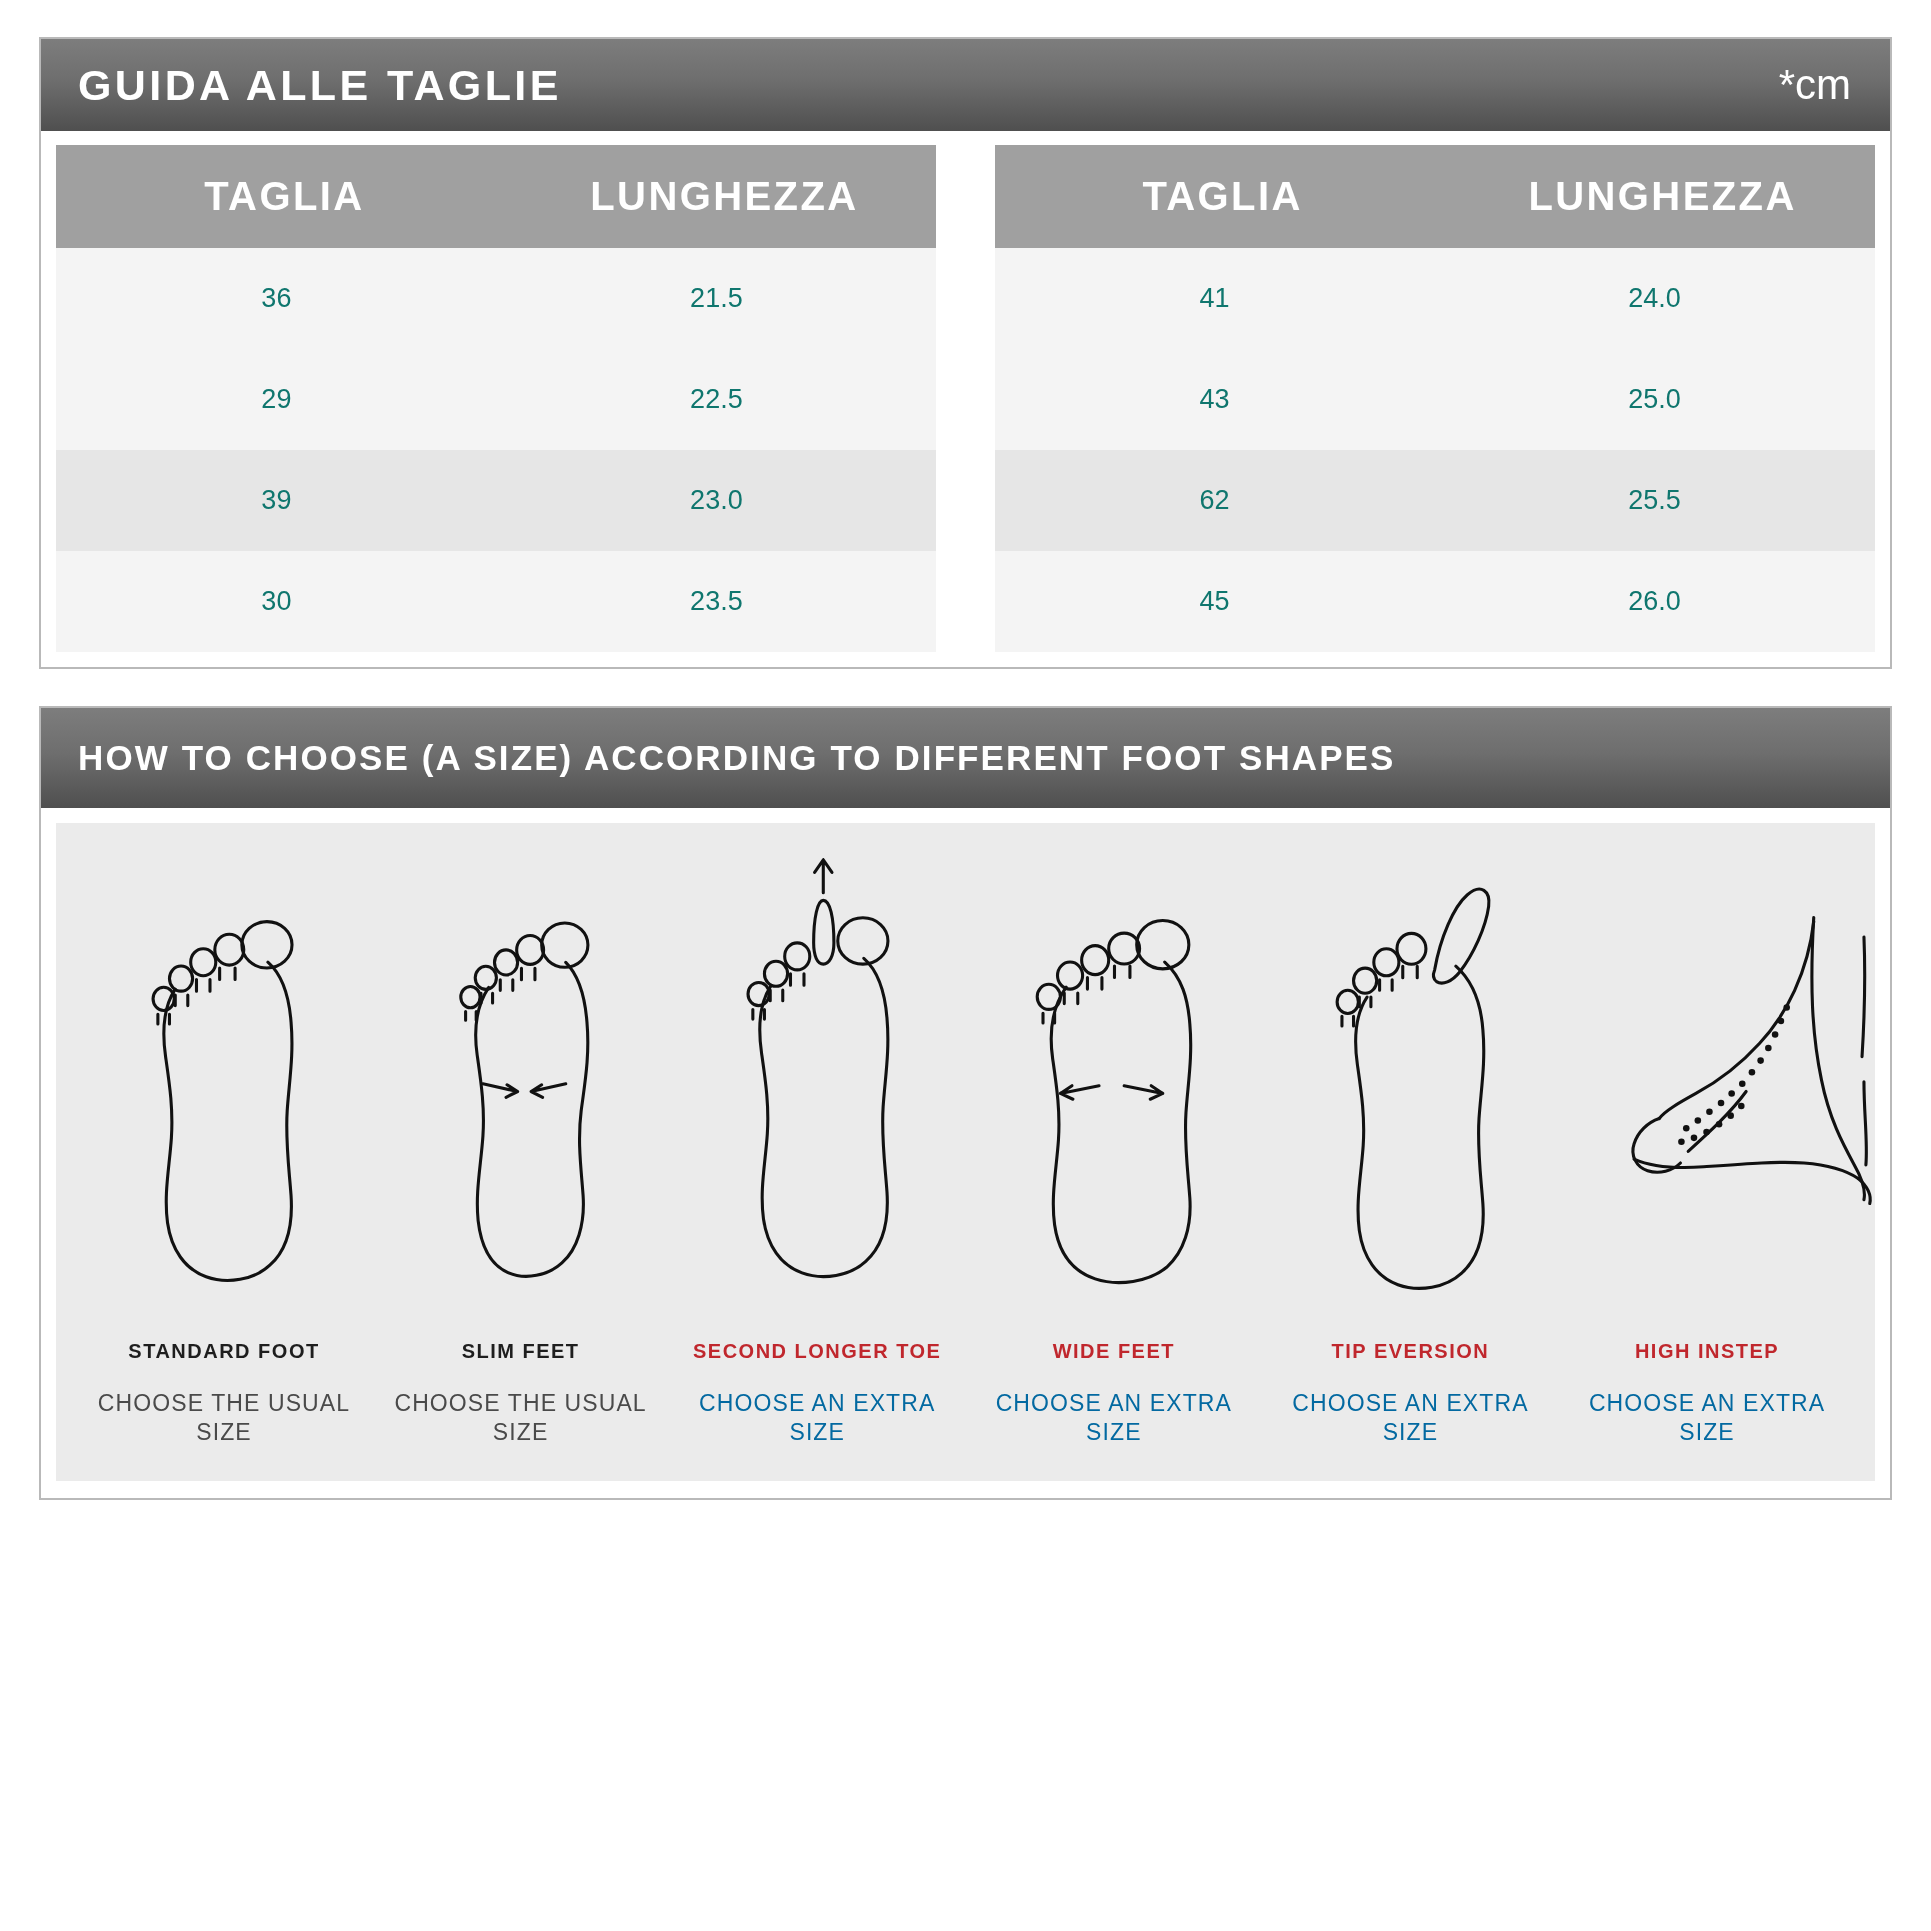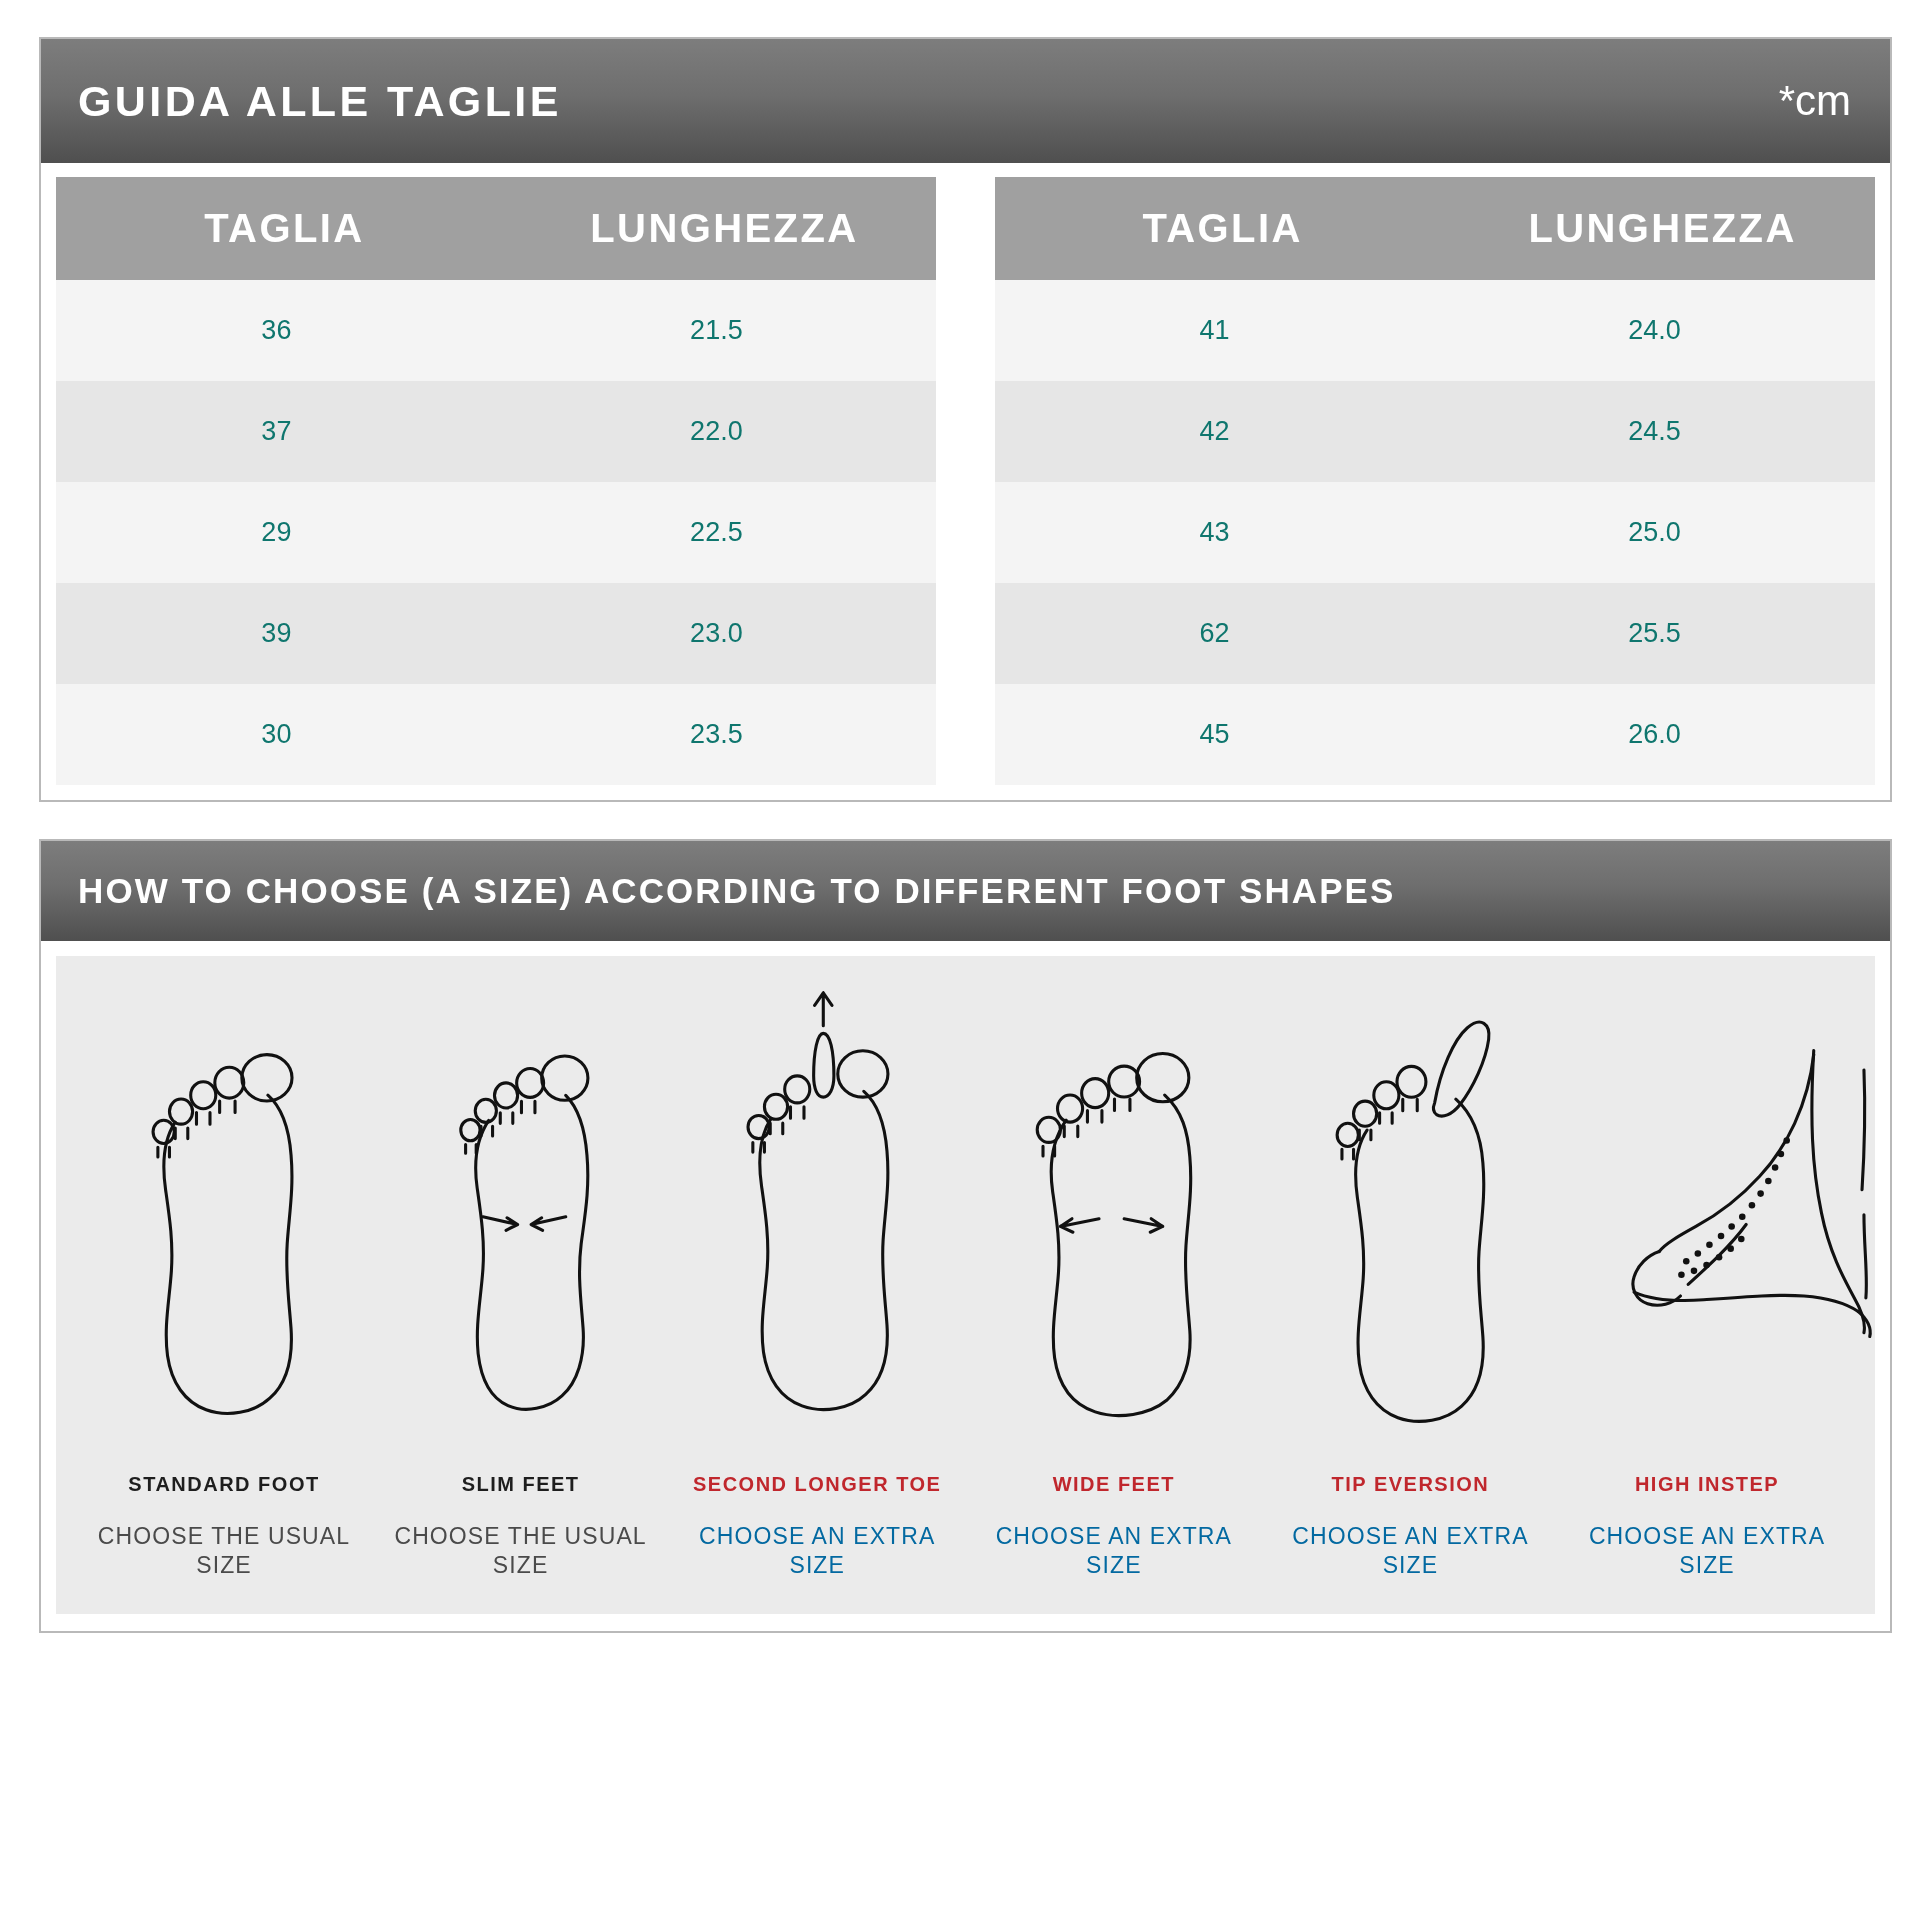--- a/index.html
+++ b/index.html
@@ -23,21 +23,21 @@
     gap: 37px;
   }
 
   
   .panel {
     border: 2.9px solid #b9b9b9;
     background: #ffffff;
     box-sizing: border-box;
   }
   .panel-header {
-    height: 124px;
+    height: 92px;
     background: linear-gradient(to bottom, #7d7d7d 0%, #6e6e6e 45%, #4f4f4f 100%);
     display: flex;
     align-items: center;
     justify-content: space-between;
     padding: 0 39px 0 37px;
     box-sizing: border-box;
   }
   .panel-title {
     color: #ffffff;
     font-size: 43px;
@@ -182,27 +182,20 @@
           </tr>
         </thead>
         <tbody>
           <tr class="row-odd">
             <td>36</td>
             <td>21.5</td>
             <td class="gap-col"></td>
             <td>41</td>
             <td>24.0</td>
           </tr>
-          <tr class="row-even">
-            <td>37</td>
-            <td>22.0</td>
-            <td class="gap-col"></td>
-            <td>42</td>
-            <td>24.5</td>
-          </tr>
           <tr class="row-odd">
             <td>29</td>
             <td>22.5</td>
             <td class="gap-col"></td>
             <td>43</td>
             <td>25.0</td>
           </tr>
           <tr class="row-even">
             <td>39</td>
             <td>23.0</td>

